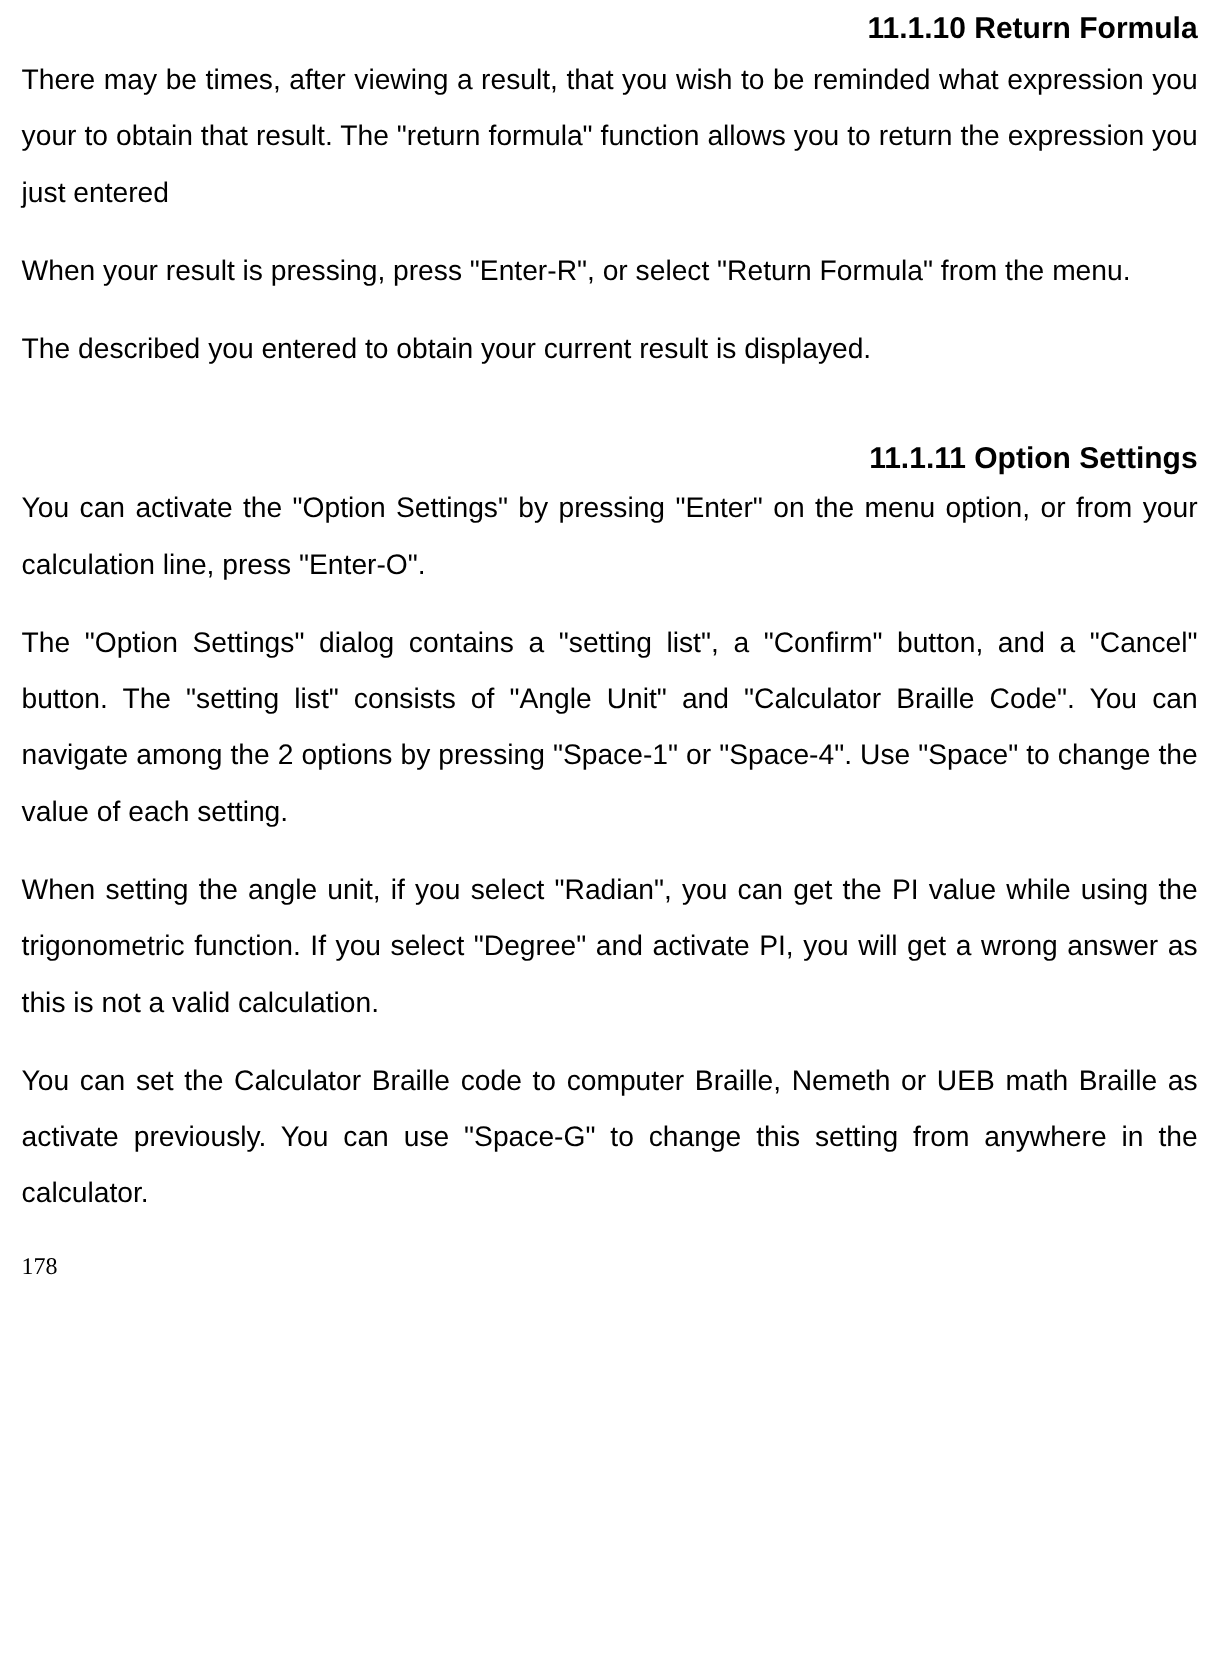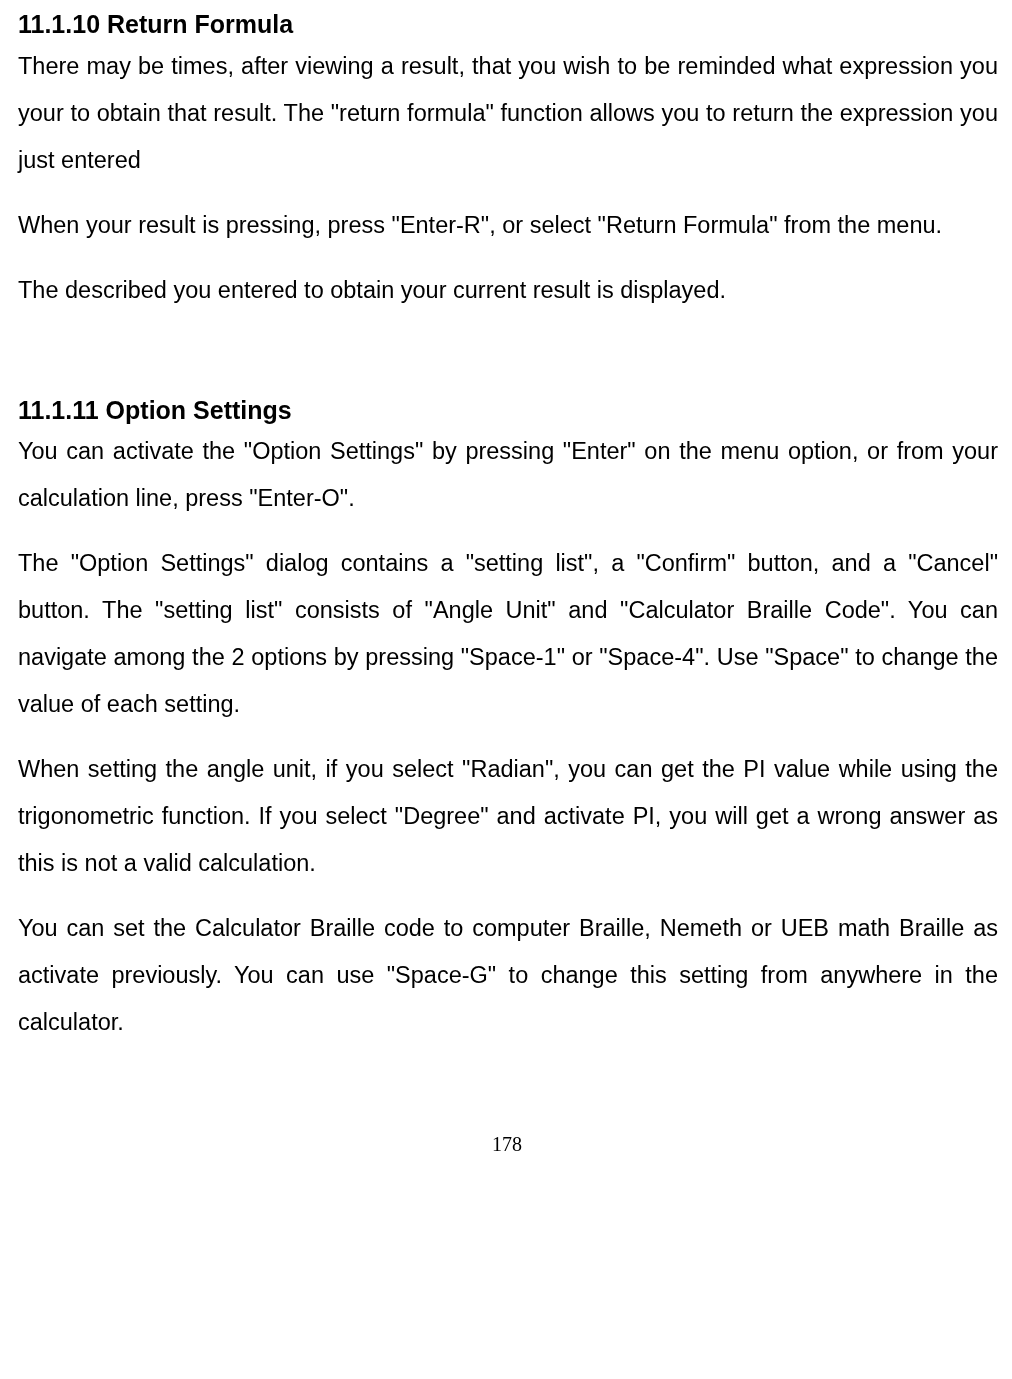--- a/index.html
+++ b/index.html
@@ -11,33 +11,34 @@
       color: #000;
       background: #fff;
       line-height: 2.0;
       font-size: 23.5px;
     }
     h2 {
       font-size: 25px;
       font-weight: bold;
       margin: 0 0 2px 0;
       line-height: 1.3;
+      text-align: right;
     }
     p {
       margin: 0 0 18px 0;
       text-align: justify;
     }
     .section-gap {
-      margin-top: 80px;
+      margin-top: 52px;
     }
     .page-number {
-      text-align: center;
+      text-align: left;
       font-family: "Times New Roman", Times, serif;
       font-size: 20px;
-      margin-top: 88px;
+      margin-top: 28px;
       margin-right: 2px;
       line-height: 1;
     }
   </style>
 </head>
 <body>
 
 <h2>11.1.10 Return Formula</h2>
 <p>There may be times, after viewing a result, that you wish to be reminded what expression you your to obtain that result. The "return formula" function allows you to return the expression you just entered</p>
 <p>When your result is pressing, press "Enter-R", or select "Return Formula" from the menu.</p>

